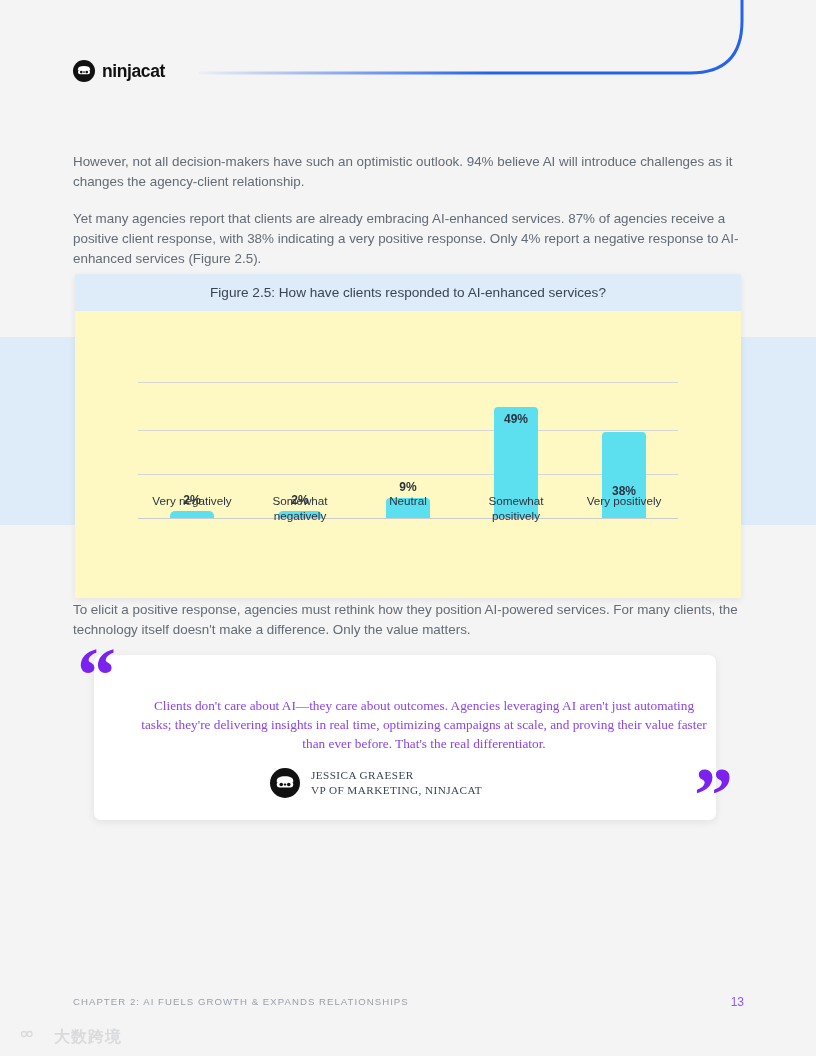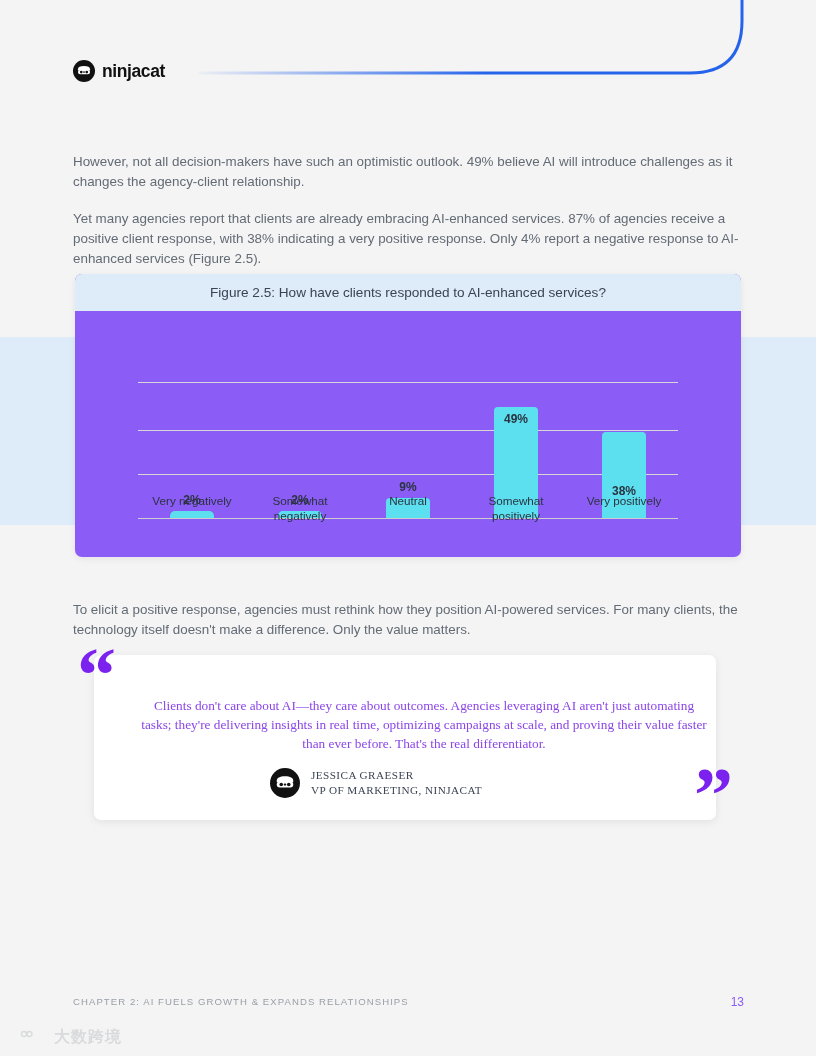--- a/index.html
+++ b/index.html
@@ -69,23 +69,23 @@
   .copy.p1 { top: 139px; }
   .copy.p2 { top: 196px; }
   .copy.p3 { top: 587px; }
 
   
   .chart-card {
     position: absolute;
     left: 75px;
     top: 274px;
     width: 666px;
-    height: 283px;
-    background: #8b5cf6;
-    border-radius: 7px;
+    height: 324px;
+    background: #fef9c3;
+    border-radius: 0;
     box-shadow: 0 2px 7px rgba(0,0,0,0.07);
     overflow: hidden;
   }
   .chart-title-bar {
     height: 37px;
     background: #ddecf8;
     display: flex;
     align-items: center;
     justify-content: center;
   }
@@ -287,21 +287,21 @@
     <circle cx="20" cy="20" r="20" fill="#111111"></circle>
     <path d="M9 17 C9 13 13 11 20 11 C27 11 31 13 31 17 L31 19 L9 19 Z" fill="#ffffff"></path>
     <rect x="9" y="18" width="22" height="8" rx="4" fill="#ffffff"></rect>
     <circle cx="15" cy="22" r="2.4" fill="#111111"></circle>
     <circle cx="25" cy="22" r="2.4" fill="#111111"></circle>
     <rect x="18.4" y="20.6" width="3.2" height="2.8" rx="1.2" fill="#111111"></rect>
   </svg>
   <span class="nc-word">ninjacat</span>
 </div>
 
-<p class="copy p1">However, not all decision-makers have such an optimistic outlook. 49% believe AI will introduce challenges as it changes the agency-client relationship.</p>
+<p class="copy p1">However, not all decision-makers have such an optimistic outlook. 94% believe AI will introduce challenges as it changes the agency-client relationship.</p>
 <p class="copy p2">Yet many agencies report that clients are already embracing AI-enhanced services. 87% of agencies receive a positive client response, with 38% indicating a very positive response. Only 4% report a negative response to AI-enhanced services (Figure 2.5).</p>
 
 <div class="chart-card">
   <div class="chart-title-bar">
     <span class="chart-title">Figure 2.5: How have clients responded to AI-enhanced services?</span>
   </div>
   <div class="chart-area">
     <div class="plot">
       <div class="gridline" style="top:71px;"></div>
       <div class="gridline" style="top:119px;"></div>

